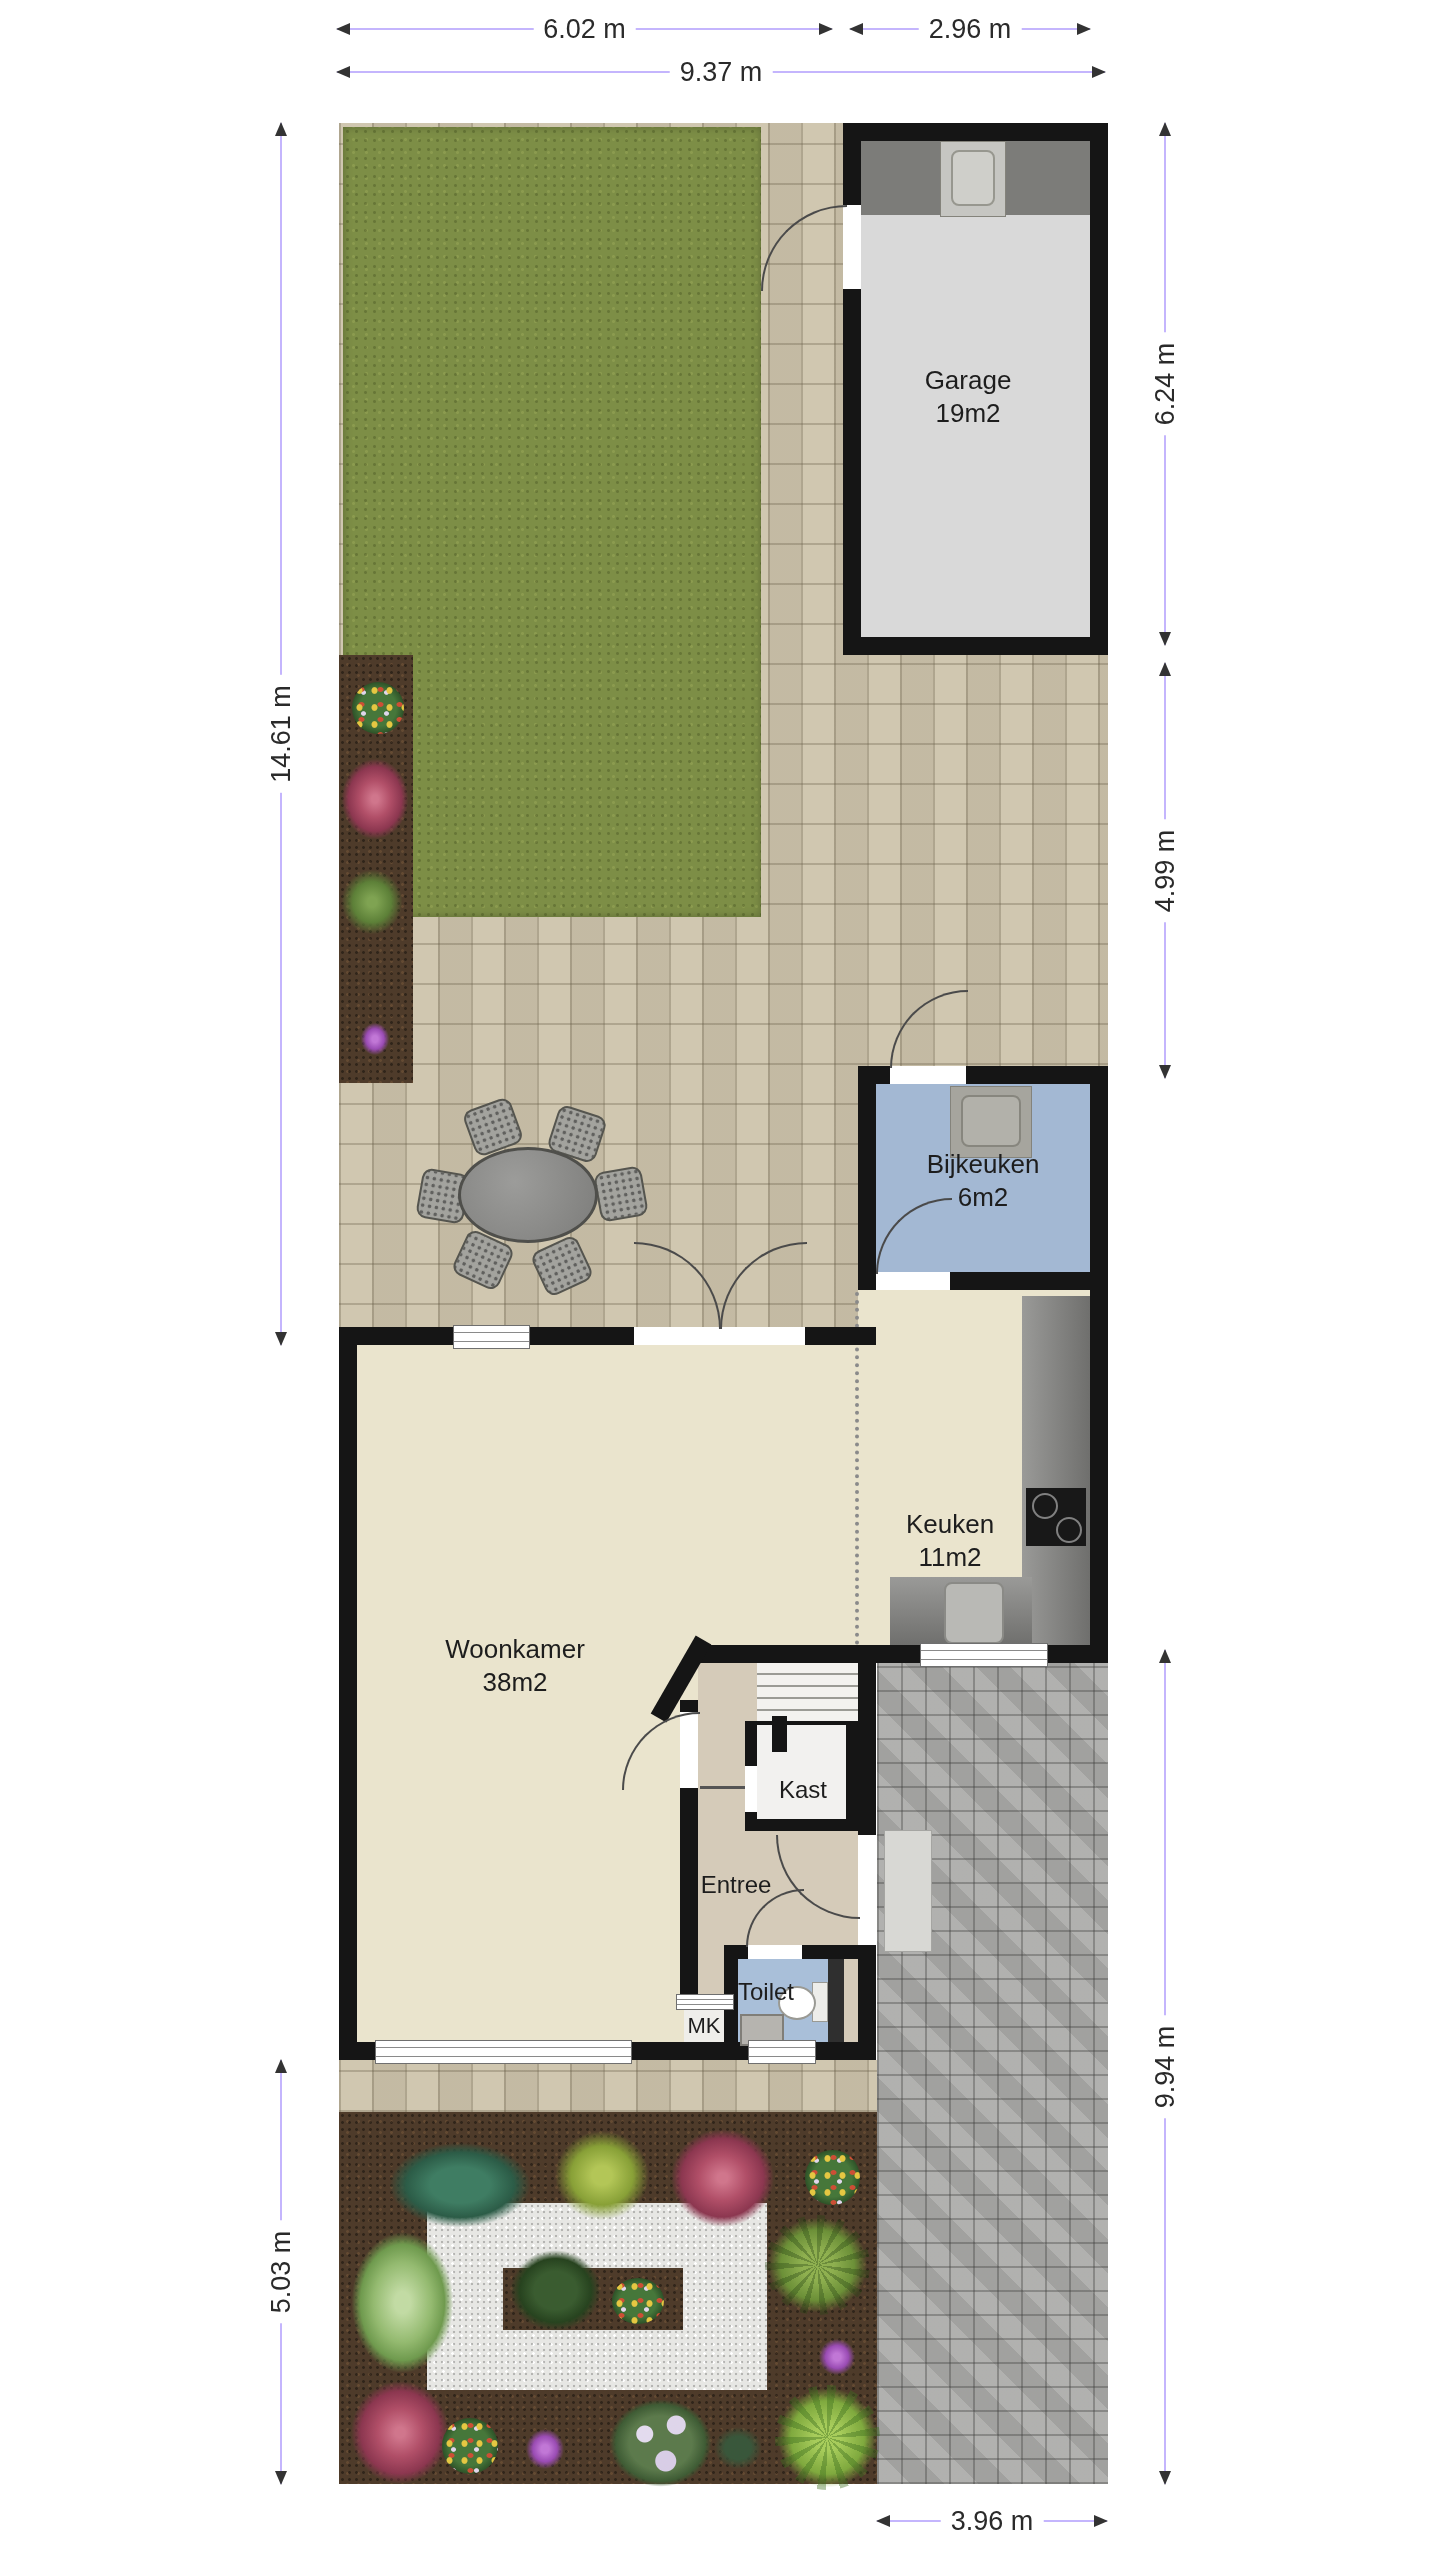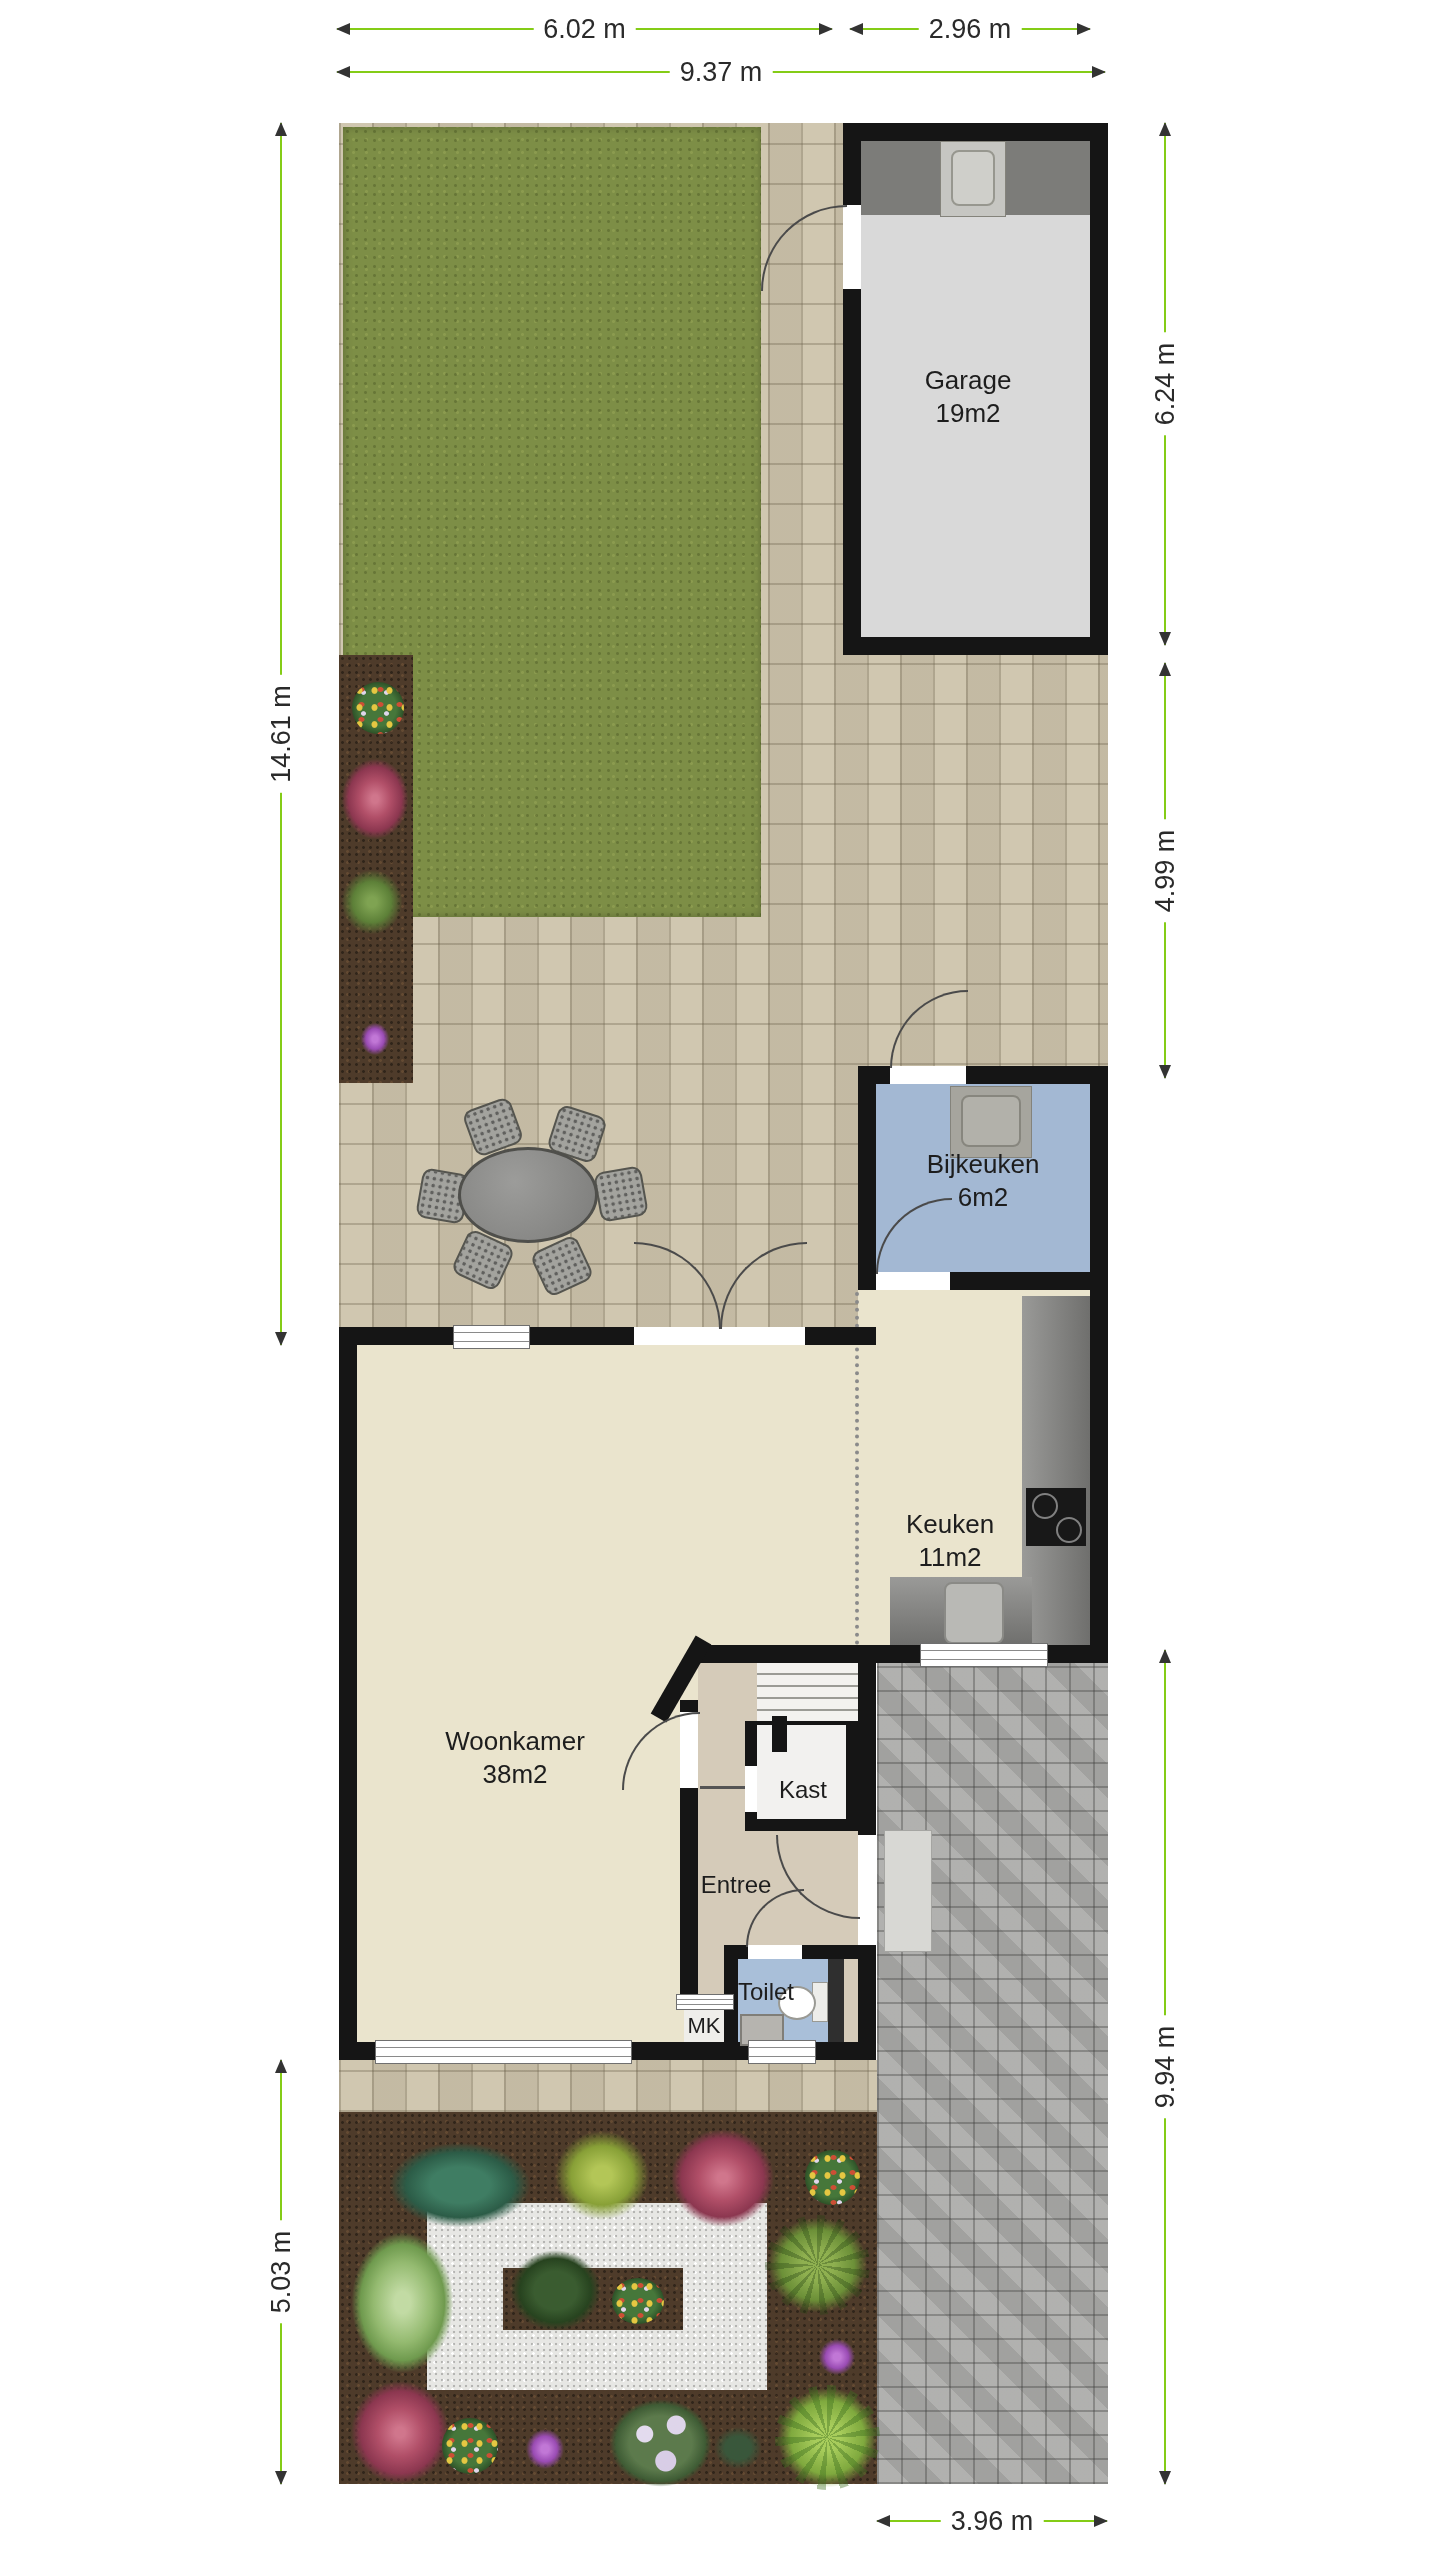--- a/index.html
+++ b/index.html
@@ -52,21 +52,21 @@
   .appliance .inner{position:absolute;left:10px;top:8px;right:10px;bottom:10px;
     background:#b2b1aa;border:2px solid #87867e;border-radius:8px}
   .cooktop{position:absolute;z-index:10;background:#181818}
   .ring{position:absolute;width:22px;height:22px;border:2px solid #808080;border-radius:50%}
   
   .room-label{position:absolute;z-index:30;transform:translate(-50%,-50%);
     font-size:26px;line-height:1.25;color:#1d1d1d;text-align:center;white-space:nowrap}
   .room-label span{display:block}
   .small-label{font-size:24px}
   
-  .dim{position:absolute;z-index:40;background:#84cc16}
+  .dim{position:absolute;z-index:40;background:#c4b5fd}
   .dim .lbl{position:absolute;background:#fff;padding:2px 10px;font-size:27px;color:#2a2a2a;white-space:nowrap}
   .dim-h{height:2px}
   .dim-h::before{content:"";position:absolute;left:-1px;top:-5px;border:6px solid transparent;border-left:0;border-right:14px solid #333}
   .dim-h::after{content:"";position:absolute;right:-1px;top:-5px;border:6px solid transparent;border-right:0;border-left:14px solid #333}
   .dim-h .lbl{left:50%;top:1px;transform:translate(-50%,-50%)}
   .dim-v{width:2px}
   .dim-v::before{content:"";position:absolute;top:-1px;left:-5px;border:6px solid transparent;border-top:0;border-bottom:14px solid #333}
   .dim-v::after{content:"";position:absolute;bottom:-1px;left:-5px;border:6px solid transparent;border-bottom:0;border-top:14px solid #333}
   .dim-v .lbl{left:1px;top:50%;transform:translate(-50%,-50%) rotate(-90deg)}
   
@@ -170,21 +170,21 @@
   <div class="win" style="left:453px;top:1325px;width:75px;height:22px"></div>
   <div class="gap" style="left:634px;top:1327px;width:171px;height:18px"></div>
   <div class="arc arc-tr" style="left:634px;top:1242px;width:85px;height:85px"></div>
   <div class="arc arc-tl" style="left:720px;top:1242px;width:85px;height:85px"></div>
   <div class="wall" style="left:339px;top:2042px;width:537px;height:18px"></div>
   <div class="win" style="left:375px;top:2040px;width:255px;height:22px"></div>
   <div class="wall" style="left:672px;top:1634px;width:18px;height:90px;transform:rotate(30deg)"></div>
   <div class="wall" style="left:680px;top:1700px;width:18px;height:310px"></div>
   <div class="gap" style="left:680px;top:1712px;width:18px;height:76px"></div>
   <div class="arc arc-tl" style="left:622px;top:1712px;width:76px;height:76px"></div>
-  <div class="room-label" style="left:515px;top:1757px">
+  <div class="room-label" style="left:515px;top:1665px">
     <span>Woonkamer</span>
     <span>38m2</span>
   </div>
 
   <div class="stairs" style="left:757px;top:1663px;width:101px;height:58px"></div>
   <div class="wall" style="left:772px;top:1716px;width:15px;height:36px"></div>
   <div class="room" style="left:745px;top:1721px;width:113px;height:110px;border:12px solid #151515;border-top-width:4px;box-sizing:border-box;background:#f2f1ef;z-index:9"></div>
   <div class="gap" style="left:745px;top:1766px;width:12px;height:46px"></div>
   <div class="abs" style="left:700px;top:1786px;width:45px;height:3px;background:#555;z-index:13"></div>
   <div class="room-label small-label" style="left:803px;top:1790px">

